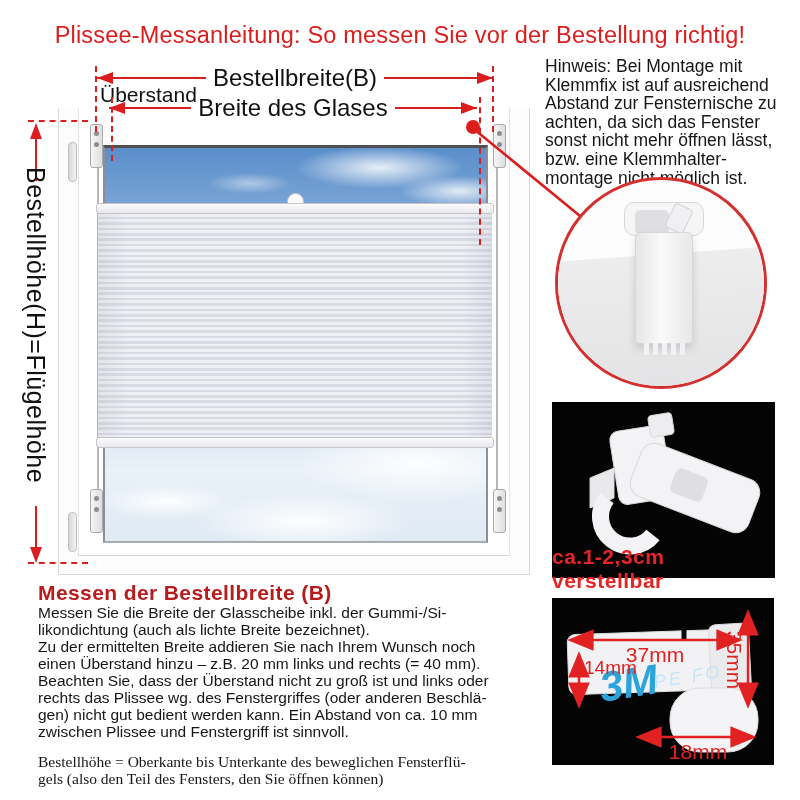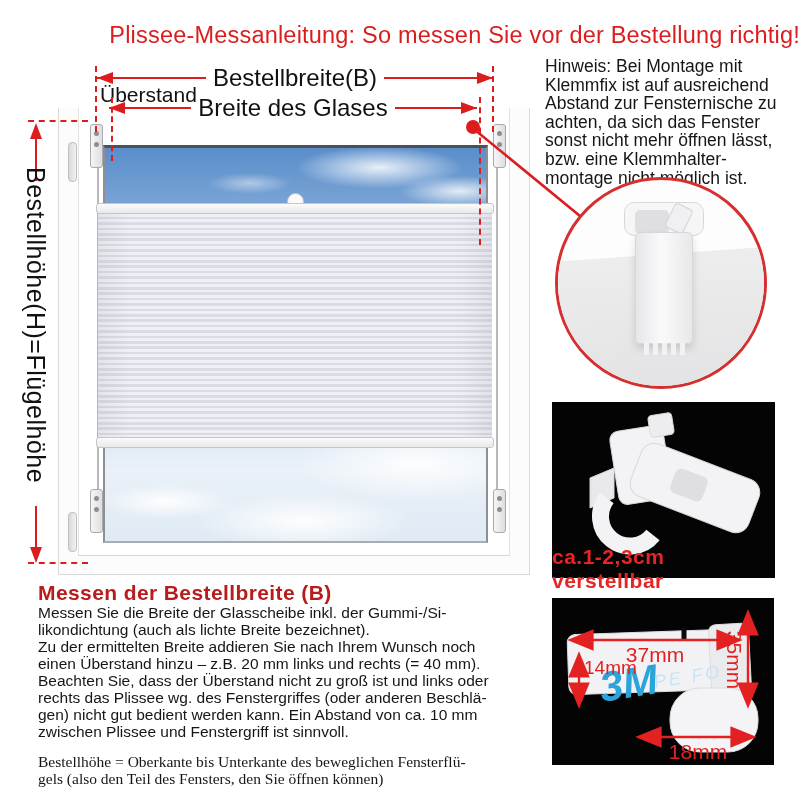--- a/index.html
+++ b/index.html
@@ -5,21 +5,21 @@
   :root{
     --red:#dc1d1d;
     --ink:#1c1c1c;
   }
   *{margin:0;padding:0;box-sizing:border-box;}
   html,body{background:#ffffff;}
   body{font-family:"Liberation Sans", sans-serif;color:var(--ink);}
   .page{position:relative;width:800px;height:800px;background:#fff;overflow:hidden;}
 
   
-  .title{position:absolute;left:0;top:22px;width:800px;text-align:right;
+  .title{position:absolute;left:0;top:22px;width:800px;text-align:center;
          font-size:23.5px;color:var(--red);letter-spacing:.2px;}
 
   
   .dim-row{position:absolute;display:flex;align-items:center;height:28px;}
   .dim-line{flex:1;height:2px;background:var(--red);position:relative;}
   .ah{width:0;height:0;position:absolute;}
   .ah-left{left:0;top:-5px;border-top:6px solid transparent;border-bottom:6px solid transparent;border-right:16px solid var(--red);}
   .ah-right{right:0;top:-5px;border-top:6px solid transparent;border-bottom:6px solid transparent;border-left:16px solid var(--red);}
   .dim-label{padding:0 7px;font-size:24px;white-space:nowrap;color:#111;text-align:center;}
   .small-label{position:absolute;font-size:21px;color:#111;white-space:nowrap;text-align:center;}

